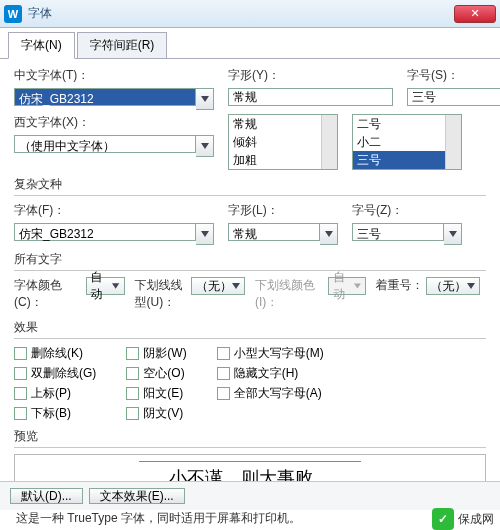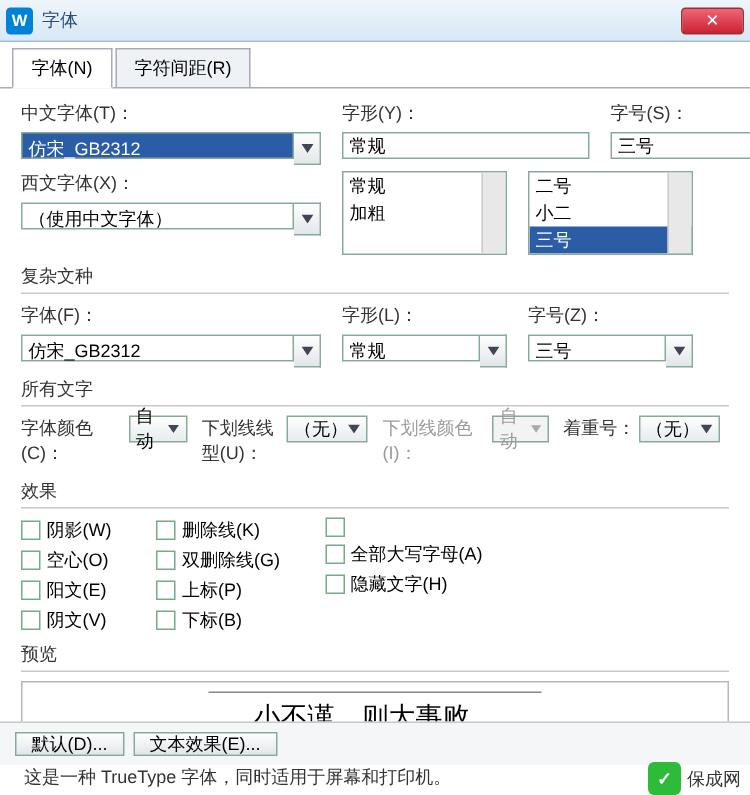--- a/index.html
+++ b/index.html
@@ -95,20 +95,21 @@
         <div class="arr">
             <svg viewBox="0 0 8 6">
               <path d="M0 0h8L4 6z" fill="#445"></path>
             </svg>
           </div>
       </div>
     </div>
     <div class="col c2">
       <div class="listbox">
         <div class="item">常规</div>
+        <div class="item">倾斜</div>
         <div class="item">加粗</div>
         <div class="scrollhint"></div>
       </div>
     </div>
     <div class="col c3">
       <div class="listbox">
         <div class="item">二号</div>
         <div class="item">小二</div>
         <div class="item sel">三号</div>
         <div class="scrollhint"></div>
@@ -194,64 +195,65 @@
         </div>
       </div>
   </div>
 
   <div class="section-lbl">效果</div>
   <hr class="hr">
   <div class="effects">
     <div class="effcol">
       <label class="ck">
           <span class="box"></span>
+          <span>删除线(K)</span>
+        </label>
+      <label class="ck">
+          <span class="box"></span>
+          <span>双删除线(G)</span>
+        </label>
+      <label class="ck">
+          <span class="box"></span>
+          <span>上标(P)</span>
+        </label>
+      <label class="ck">
+          <span class="box"></span>
+          <span>下标(B)</span>
+        </label>
+    </div>
+    <div class="effcol">
+      <label class="ck">
+          <span class="box"></span>
           <span>阴影(W)</span>
         </label>
       <label class="ck">
           <span class="box"></span>
           <span>空心(O)</span>
         </label>
       <label class="ck">
           <span class="box"></span>
           <span>阳文(E)</span>
         </label>
       <label class="ck">
           <span class="box"></span>
           <span>阴文(V)</span>
         </label>
     </div>
     <div class="effcol">
       <label class="ck">
           <span class="box"></span>
-          <span>删除线(K)</span>
-        </label>
-      <label class="ck">
-          <span class="box"></span>
-          <span>双删除线(G)</span>
-        </label>
-      <label class="ck">
-          <span class="box"></span>
-          <span>上标(P)</span>
-        </label>
-      <label class="ck">
-          <span class="box"></span>
-          <span>下标(B)</span>
-        </label>
-    </div>
-    <div class="effcol">
-      <label class="ck">
-          <span class="box"></span>
+          <span>小型大写字母(M)</span>
+        </label>
+      <label class="ck">
+          <span class="box"></span>
+          <span>隐藏文字(H)</span>
         </label>
       <label class="ck">
           <span class="box"></span>
           <span>全部大写字母(A)</span>
-        </label>
-      <label class="ck">
-          <span class="box"></span>
-          <span>隐藏文字(H)</span>
         </label>
     </div>
   </div>
 
   <div class="section-lbl">预览</div>
   <hr class="hr">
   <div class="preview-box">
     <div class="preview-text">小不谨，则大事败。</div>
   </div>
 

